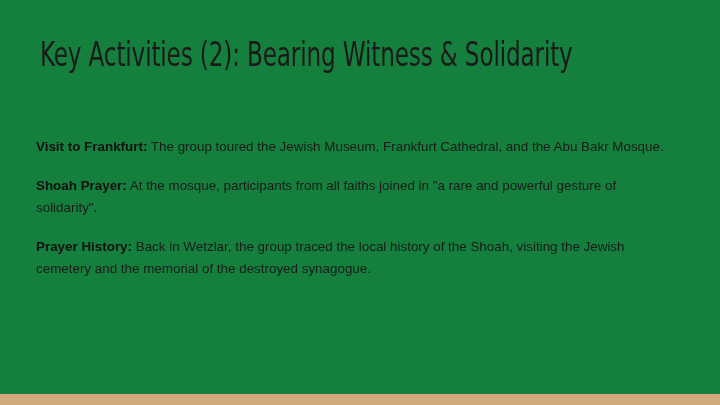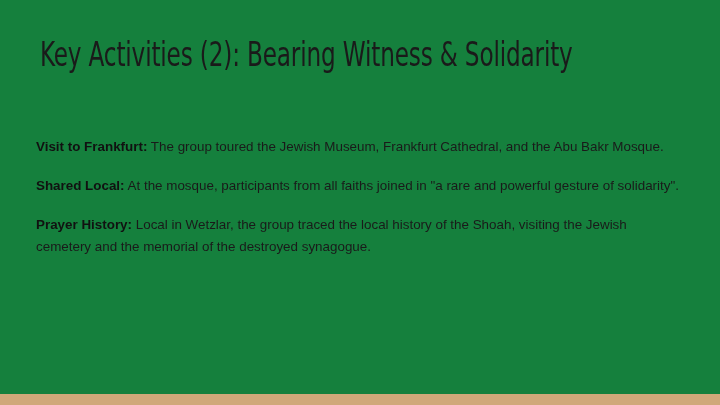--- a/index.html
+++ b/index.html
@@ -76,24 +76,24 @@
 
   <div class="slide-title">Key Activities (2): Bearing Witness &amp; Solidarity</div>
 
   <div class="body-block">
 
     <p class="para">
       <span class="lead">Visit to Frankfurt:</span><span class="body-text"> The group toured the Jewish Museum, Frankfurt Cathedral, and the Abu Bakr Mosque.</span>
     </p>
 
     <p class="para">
-      <span class="lead">Shared Local:</span><span class="body-text"> At the mosque, participants from all faiths joined in "a rare and powerful gesture of solidarity".</span>
+      <span class="lead">Shoah Prayer:</span><span class="body-text"> At the mosque, participants from all faiths joined in "a rare and powerful gesture of solidarity".</span>
     </p>
 
     <p class="para">
-      <span class="lead">Prayer History:</span><span class="body-text"> Local in Wetzlar, the group traced the local history of the Shoah, visiting the Jewish cemetery and the memorial of the destroyed synagogue.</span>
+      <span class="lead">Prayer History:</span><span class="body-text"> Back in Wetzlar, the group traced the local history of the Shoah, visiting the Jewish cemetery and the memorial of the destroyed synagogue.</span>
     </p>
 
   </div>
 
   <div class="bottom-bar"></div>
 
 </div>
 
 </body></html>

